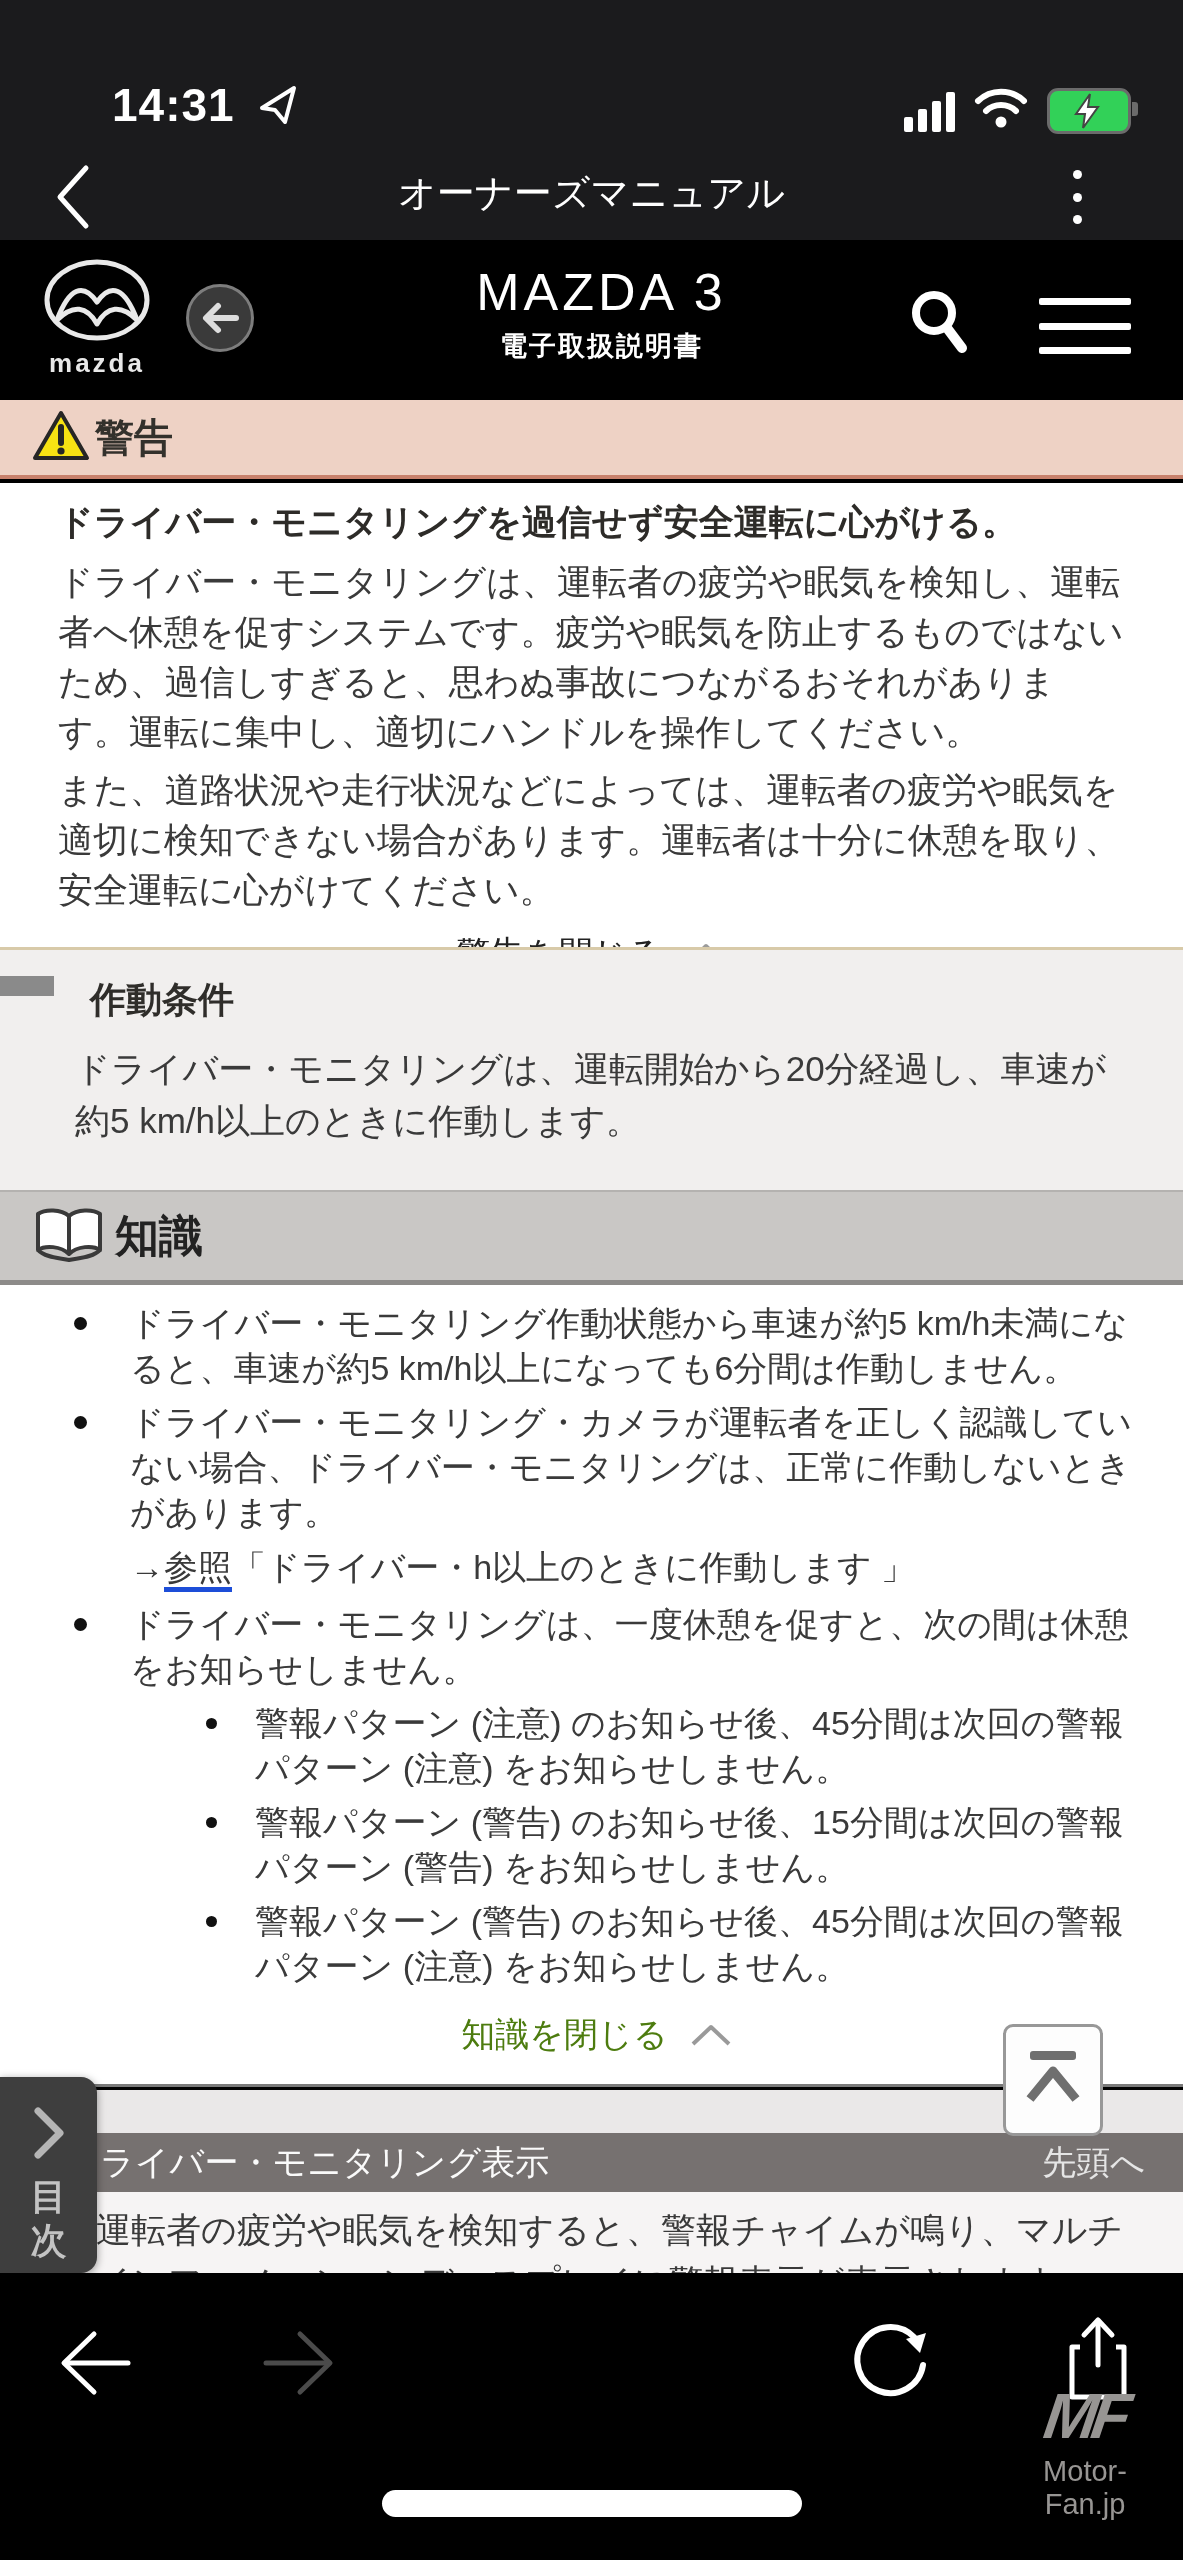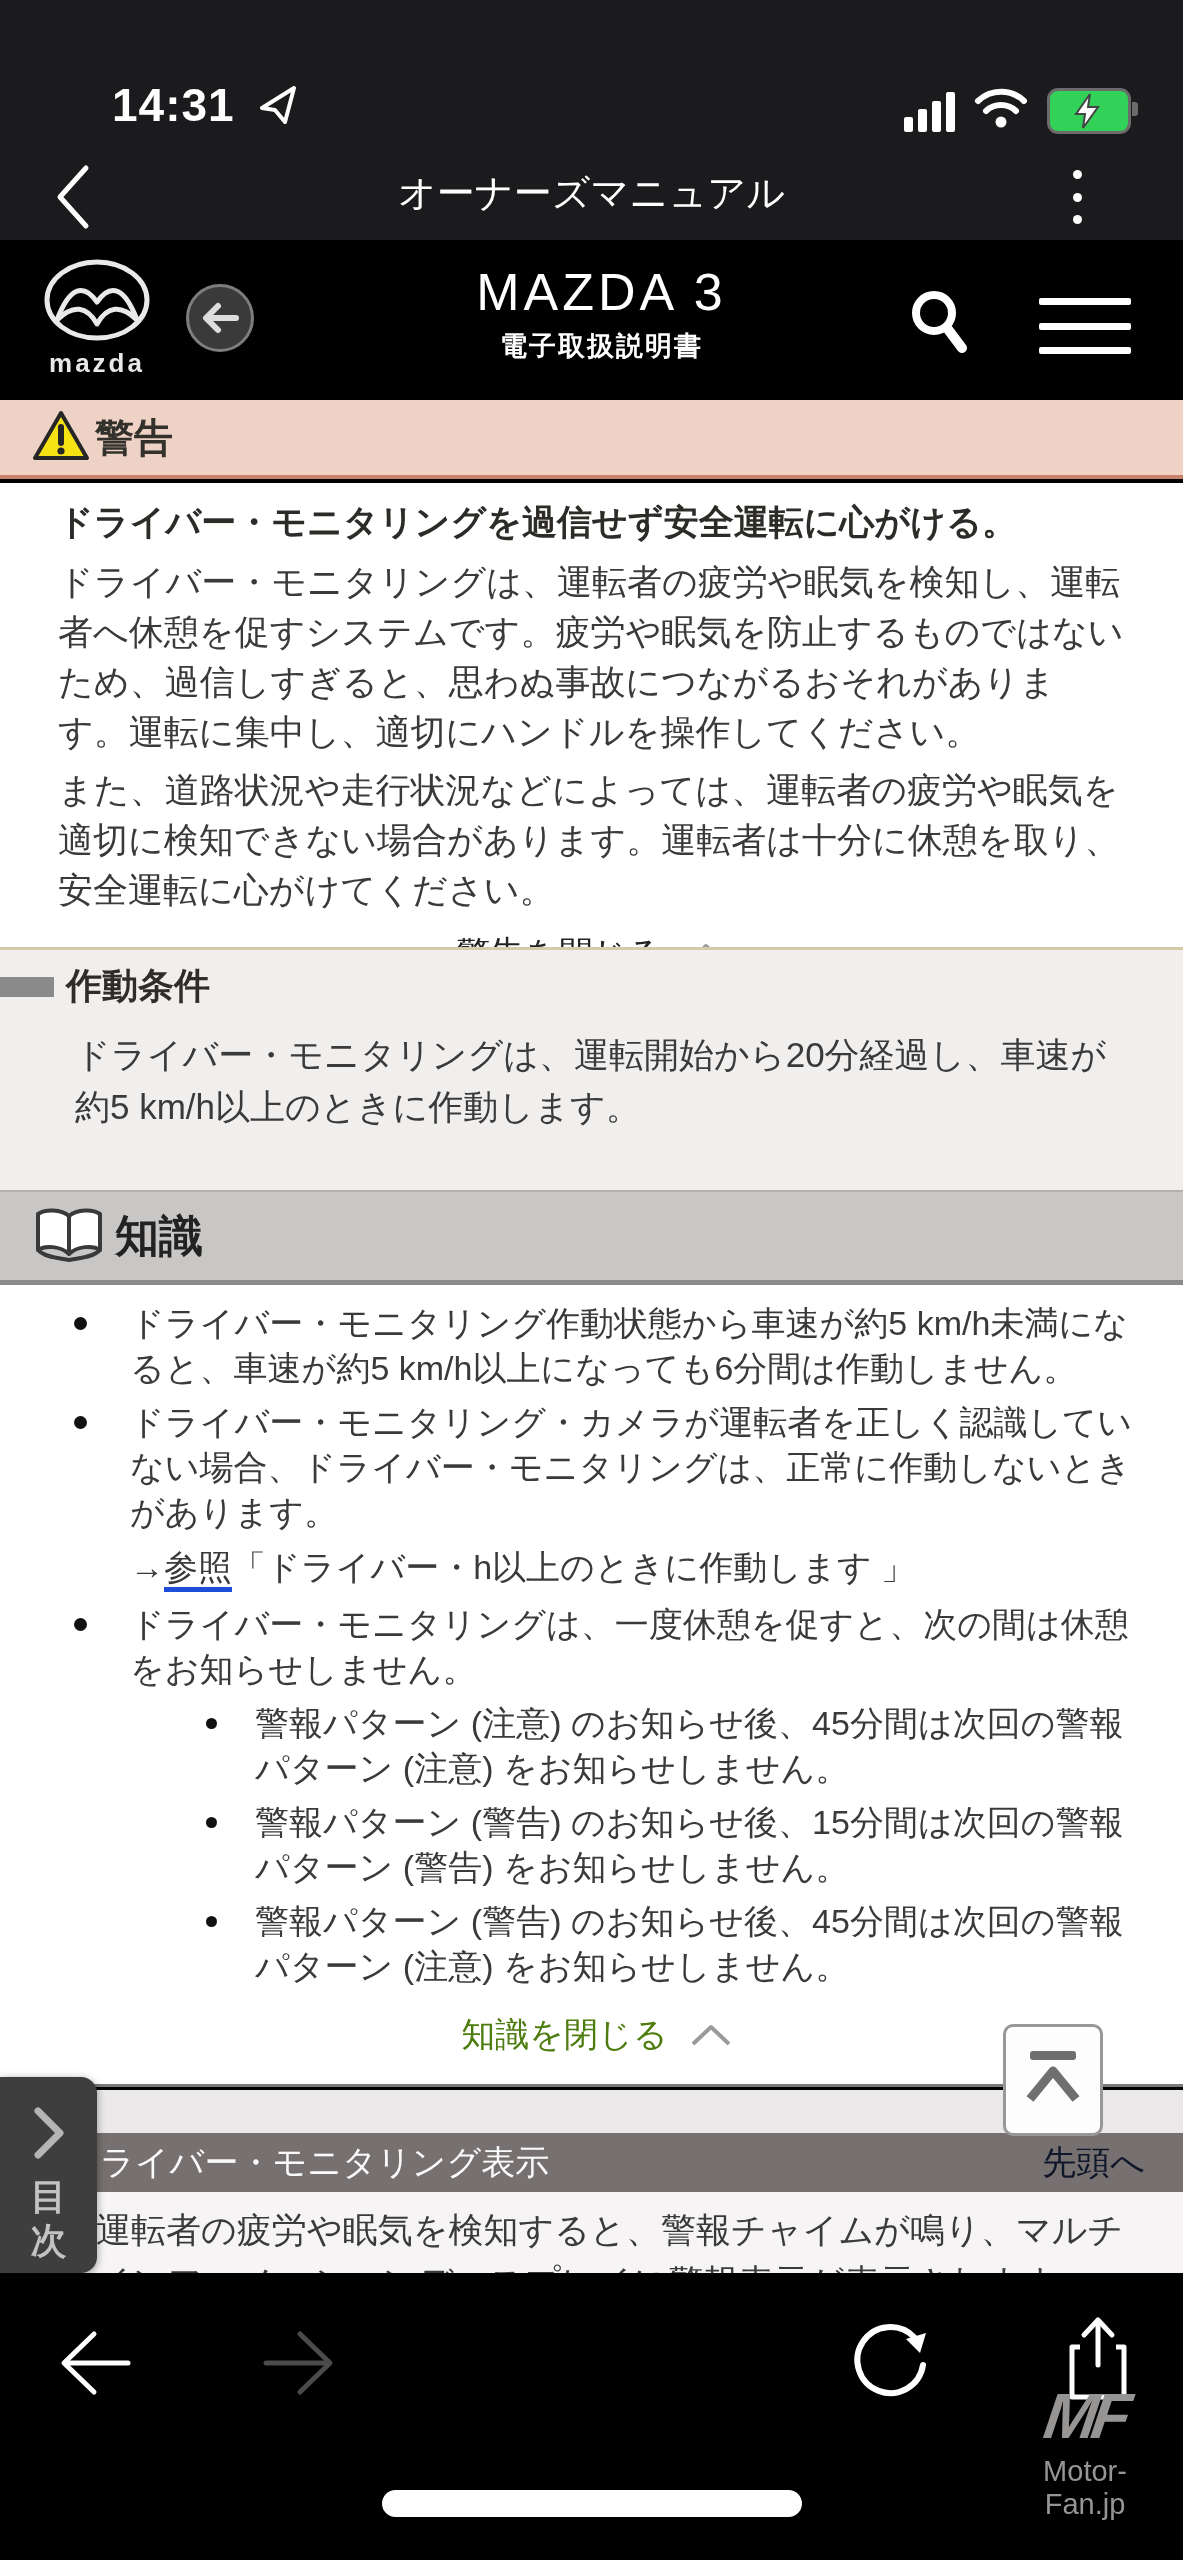--- a/index.html
+++ b/index.html
@@ -38,42 +38,42 @@
   
   .warn-bar{position:absolute;top:400px;left:0;width:1183px;height:79px;background:#eed2c5;border-bottom:4px solid #c8816c;display:flex;align-items:center;box-sizing:border-box;padding-left:32px;}
   .warn-bar .lbl{font-size:39px;font-weight:bold;color:#33312c;margin-left:5px;}
   .warn-body{position:absolute;top:483px;left:0;width:1183px;height:467px;background:#fff;box-sizing:border-box;padding:10px 58px 0 58px;border-bottom:3px solid #d8caa9;overflow:hidden;color:#3a3a3a;}
   .warn-body h1{margin:4px 0 10px 0;font-size:35px;line-height:50px;color:#2d2b28;font-weight:bold;}
   .warn-body p{margin:0 0 8px 0;font-size:35px;line-height:50px;font-weight:400;}
   .close-row{display:flex;align-items:center;justify-content:center;gap:22px;padding-top:8px;font-size:34px;color:#222;cursor:pointer;}
 
   
   .cond{position:absolute;top:950px;left:0;width:1183px;height:240px;background:#f1efee;box-sizing:border-box;overflow:hidden;}
-  .cond-head{display:flex;align-items:center;margin-top:12px;}
+  .cond-head{display:flex;margin-top:26px;gap:24px;}
   .cond-dash{width:54px;height:20px;background:#8a8a8a;margin-right:12px;}
   .cond-title{font-size:36px;font-weight:bold;color:#2f2d2a;}
   .cond-body{margin:18px 55px 0 75px;font-size:35px;line-height:52px;color:#3a3a3a;}
 
   
   .know-bar{position:absolute;top:1190px;left:0;width:1183px;height:95px;background:#c9c7c5;border-top:2px solid #b4b2b0;border-bottom:5px solid #8d8b89;box-sizing:border-box;display:flex;align-items:center;padding-left:33px;}
   .know-bar .lbl{font-size:44px;font-weight:bold;color:#222;margin-left:10px;}
   .know-body{position:absolute;top:1285px;left:0;width:1183px;height:802px;background:#fff;box-sizing:border-box;padding:16px 40px 0 50px;overflow:hidden;color:#3a3a3a;border-bottom:3px solid #7a7a7a;}
   .kb-item{position:relative;padding-left:80px;font-size:34px;line-height:45px;margin-bottom:9px;}
   .kb-item::before{content:"";position:absolute;left:24px;top:16px;width:13px;height:13px;border-radius:50%;background:#111;}
   .kb-ref{margin:2px 0 12px 80px;font-size:34px;line-height:46px;color:#3a3a3a;}
   .kb-ref .ref-link{border-bottom:5px solid #1d4ed8;padding-bottom:1px;cursor:pointer;}
   .kb-sub{position:relative;margin-left:150px;padding-left:55px;font-size:34px;line-height:45px;margin-bottom:9px;}
   .kb-sub::before{content:"";position:absolute;left:6px;top:17px;width:11px;height:11px;border-radius:50%;background:#111;}
   .know-close{display:flex;align-items:center;justify-content:center;gap:22px;padding-top:14px;font-size:34px;color:#4d7c0f;cursor:pointer;}
 
   
   .strip{position:absolute;top:2090px;left:0;width:1183px;height:43px;background:#eae8e8;}
   .sec-bar{position:absolute;top:2133px;left:0;width:1183px;height:59px;background:#767170;display:flex;align-items:center;box-sizing:border-box;padding-left:100px;}
   .sec-bar .ttl{color:#fafafa;font-size:34px;}
-  .sec-bar .totop{position:absolute;right:38px;color:#0f172a;font-size:34px;}
+  .sec-bar .totop{position:absolute;right:38px;color:#e5e5e5;font-size:34px;}
   .after-body{position:absolute;top:2192px;left:0;width:1183px;height:81px;background:#f6f4f4;box-sizing:border-box;padding:12px 50px 0 96px;font-size:35px;line-height:52px;color:#3a3a3a;overflow:hidden;}
 
   
   .toc-tab{position:absolute;left:0;top:2077px;width:97px;height:196px;background:#3e3e3e;border-radius:0 16px 16px 0;box-shadow:0 2px 8px rgba(0,0,0,.4);cursor:pointer;}
   .toc-tab .chev{display:block;margin:28px auto 10px auto;}
   .toc-label{width:40px;margin:0 auto;word-break:break-all;text-align:center;color:#c3c3c3;font-size:36px;line-height:44px;font-weight:bold;}
   .top-btn{position:absolute;left:1003px;top:2024px;width:100px;height:112px;background:#fdfdfd;border:3px solid #989898;border-radius:10px;box-sizing:border-box;display:flex;flex-direction:column;align-items:center;justify-content:center;gap:8px;cursor:pointer;}
 
   
   .footer{position:absolute;top:2273px;left:0;width:1183px;height:287px;background:#000;}

